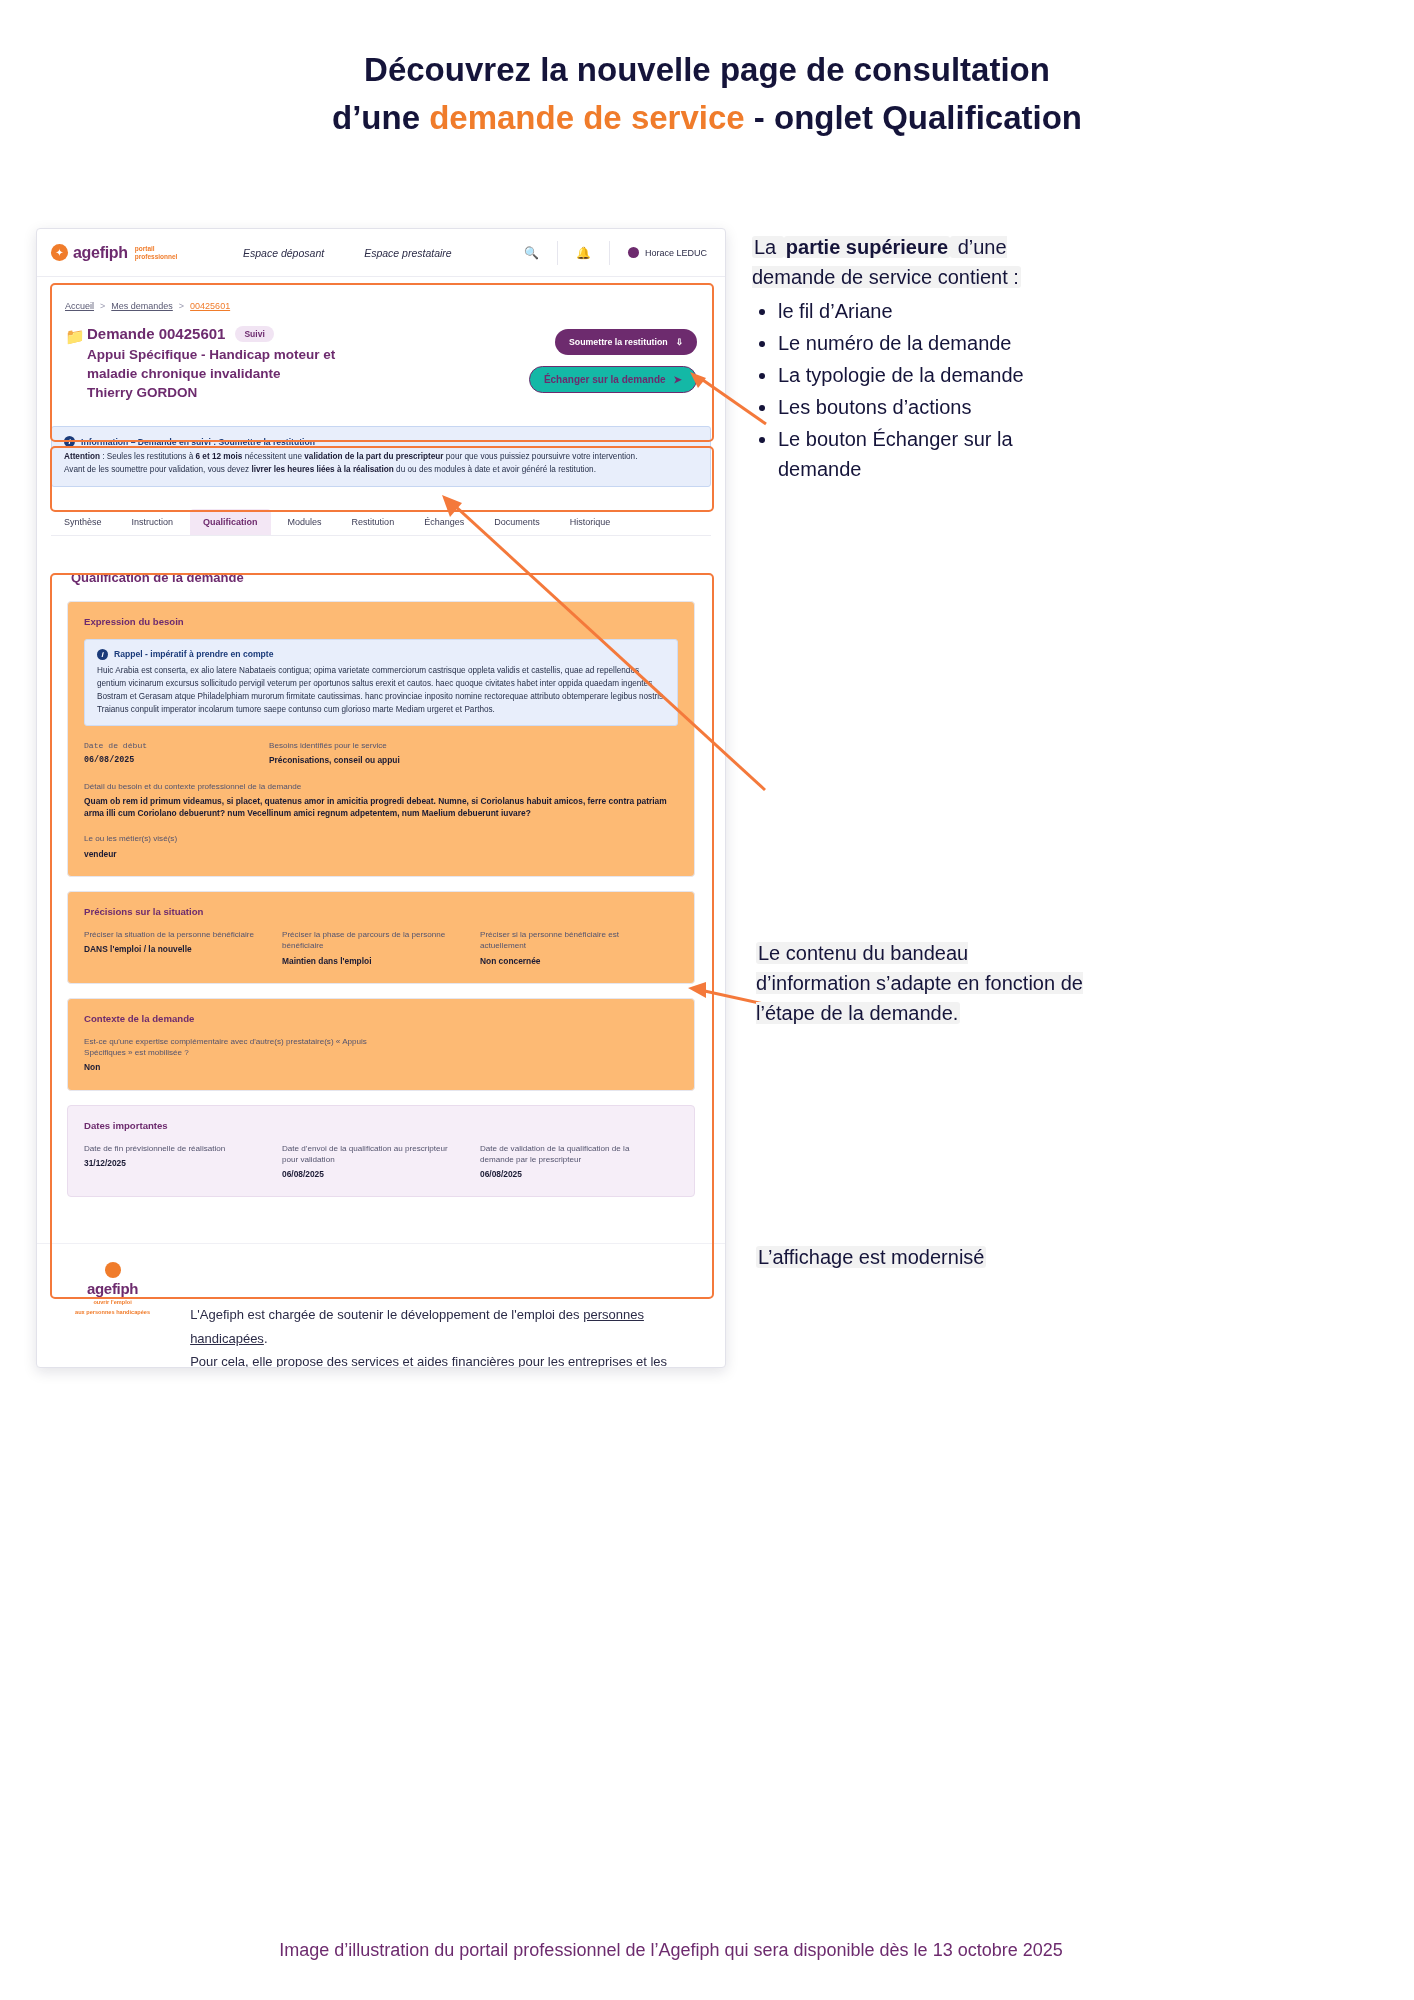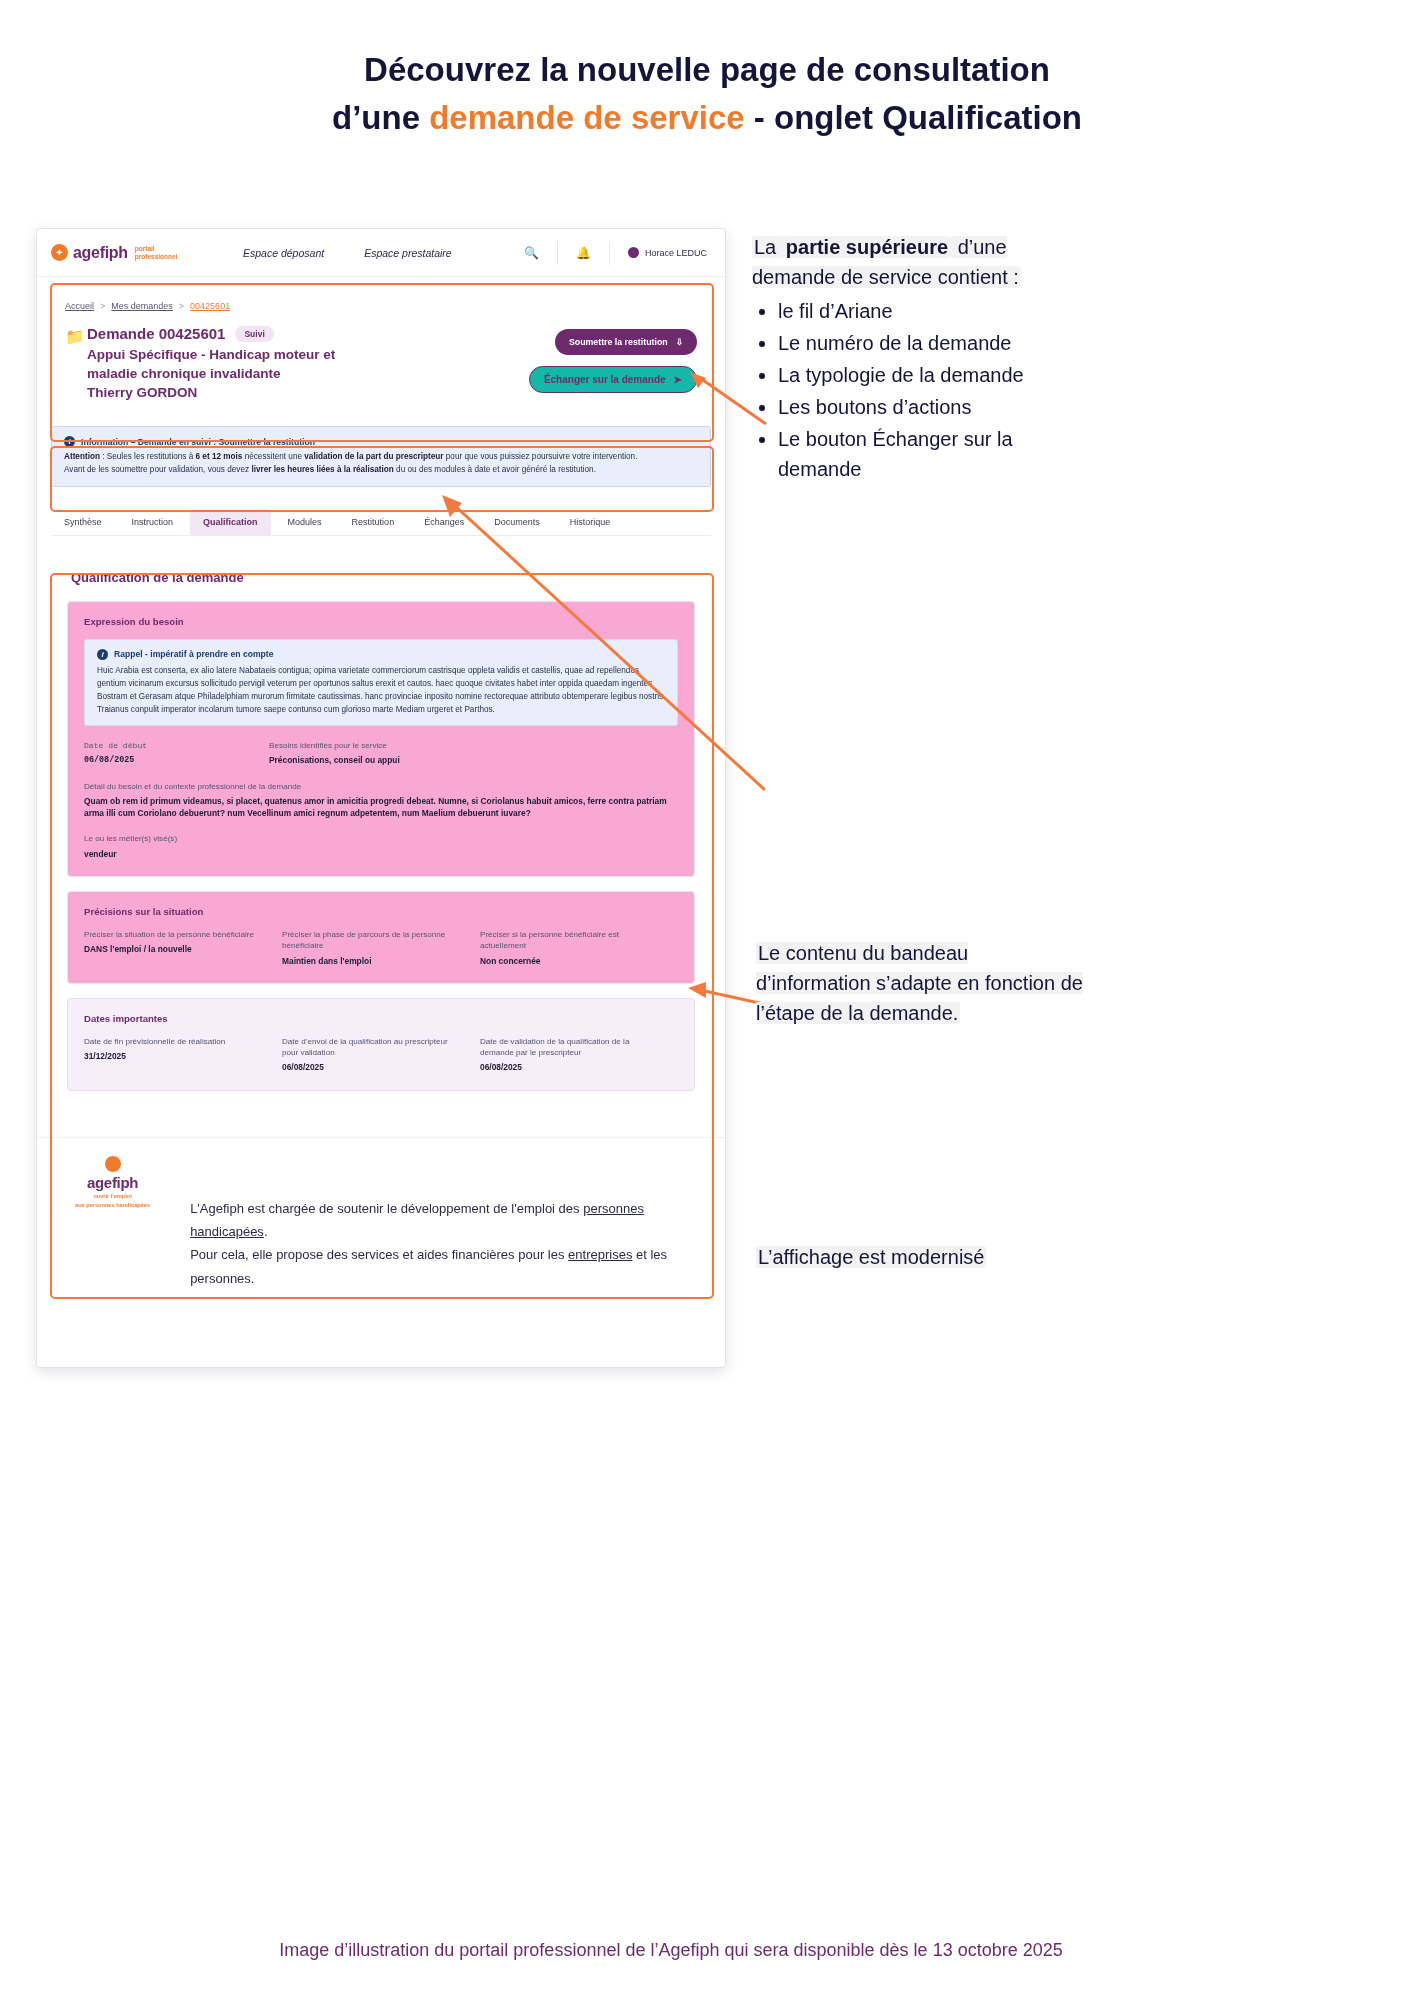--- a/index.html
+++ b/index.html
@@ -85,21 +85,21 @@
 
   
   .tabs{display:flex;gap:4px;margin:22px 14px 0 14px;border-bottom:1px solid #ececf2;padding-bottom:0;}
   .tab{font-size:9px;color:#3c3c55;padding:8px 13px;border-radius:4px 4px 0 0;cursor:pointer;}
   .tab.active{background:#f3e7f5;color:#6d2b6e;font-weight:bold;}
 
   
   .qual-panel{margin:14px;padding:14px 16px 18px 16px;box-sizing:border-box;}
   .qual-title{font-size:13px;font-weight:bold;color:#6d2b6e;margin:6px 0 16px 4px;}
 
-  .card{border:1px solid #e6e6ee;border-radius:4px;padding:14px 16px 16px 16px;margin-bottom:14px;background:#f9a8d4;}
+  .card{border:1px solid #e6e6ee;border-radius:4px;padding:14px 16px 16px 16px;margin-bottom:14px;background:#fdba74;}
   .card.violet{background:#f6eef8;border-color:#e9dced;}
   .card-h{font-size:9.6px;font-weight:bold;color:#6d2b6e;margin-bottom:12px;}
 
   .rappel{
     background:#e8eefb;border:1px solid #cfdcf4;border-radius:3px;padding:9px 12px;margin-bottom:14px;
   }
   .rappel-t{font-size:8.6px;font-weight:bold;color:#1b3b7a;display:flex;align-items:center;gap:6px;}
   .rappel-b{font-size:8.2px;color:#27304a;line-height:1.6;margin-top:4px;}
 
   .fields{display:flex;gap:0;margin-top:2px;}
@@ -269,20 +269,27 @@
           <div class="f-lab">Préciser la phase de parcours de la personne bénéficiaire</div>
           <div class="f-val">Maintien dans l'emploi</div>
         </div>
         <div class="f-col">
           <div class="f-lab">Préciser si la personne bénéficiaire est actuellement</div>
           <div class="f-val">Non concernée</div>
         </div>
       </div>
     </div>
 
+    <div class="card">
+      <div class="card-h">Contexte de la demande</div>
+      <div style="max-width:300px;">
+        <div class="f-lab">Est-ce qu'une expertise complémentaire avec d'autre(s) prestataire(s) « Appuis Spécifiques » est mobilisée ?</div>
+        <div class="f-val">Non</div>
+      </div>
+    </div>
 
     <div class="card violet">
       <div class="card-h">Dates importantes</div>
       <div class="fields">
         <div class="f-col">
           <div class="f-lab">Date de fin prévisionnelle de réalisation</div>
           <div class="f-val">31/12/2025</div>
         </div>
         <div class="f-col">
           <div class="f-lab">Date d'envoi de la qualification au prescripteur pour validation</div>

